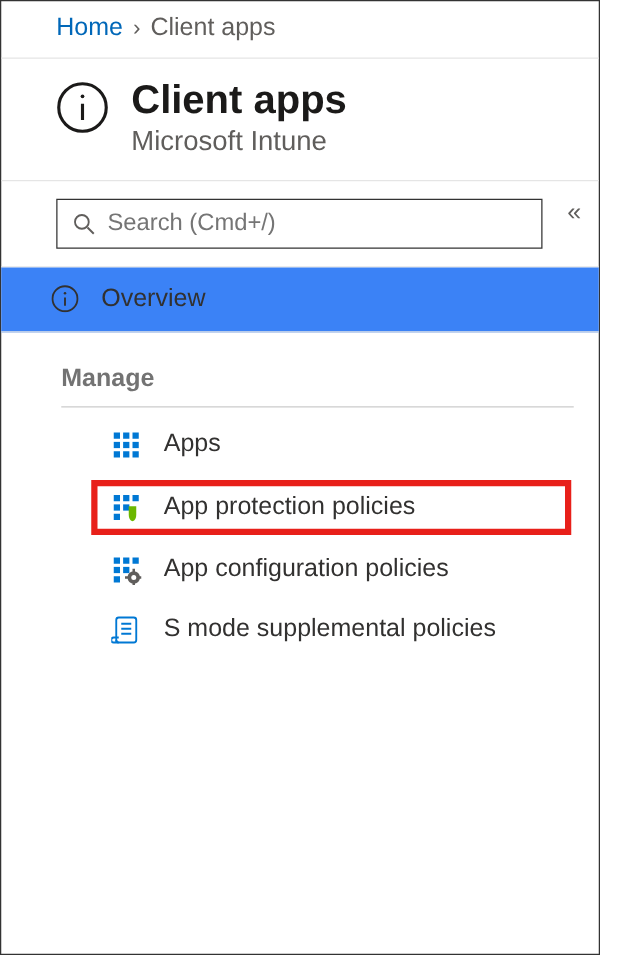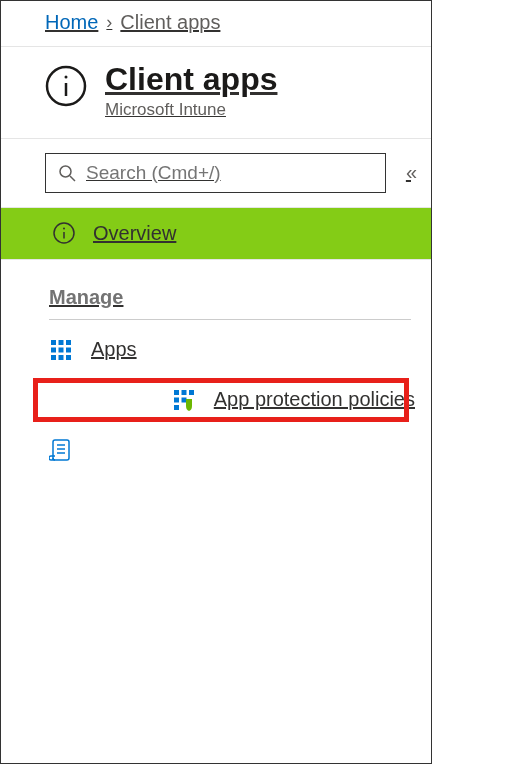--- a/index.html
+++ b/index.html
@@ -10,24 +10,23 @@
     body {
       font-family: 'Segoe UI', Tahoma, Geneva, Verdana, sans-serif;
       background: #ffffff;
       width: 515px;
       height: 764px;
       overflow: hidden;
       color: #323130;
     }
     .container {
       border: 1px solid #333;
-      width: 432px;
+      width: 480px;
       height: 764px;
       position: relative;
-      text-decoration: underline;
     }
     .breadcrumb {
       padding: 10px 16px 12px 44px;
       font-size: 20px;
       display: flex;
       align-items: center;
       gap: 8px;
       border-bottom: 1px solid #e5e5e5;
     }
     .breadcrumb-home {
@@ -54,27 +53,26 @@
       flex-shrink: 0;
       margin-top: 4px;
     }
     .header-title {
       font-size: 32px;
       font-weight: 700;
       line-height: 1.15;
       color: #1b1a19;
     }
     .header-sub {
-      font-size: 17px;
+      font-size: 22px;
       color: #605e5c;
       margin-top: 2px;
     }
     .search-row {
       display: flex;
-      align-items: center;
       padding: 14px 20px 14px 44px;
       gap: 20px;
       border-bottom: 1px solid #e5e5e5;
     }
     .search-box {
       flex: 1;
       display: flex;
       align-items: center;
       border: 1px solid #333;
       height: 40px;
@@ -95,25 +93,25 @@
       background: transparent;
       font-family: inherit;
     }
     .collapse-icon {
       font-size: 20px;
       color: #605e5c;
       letter-spacing: -6px;
       cursor: pointer;
     }
     .overview-row {
-      background: #84cc16;
+      background: #3b82f6;
       display: flex;
       align-items: center;
       gap: 18px;
-      padding: 14px 16px 14px 52px;
+      padding: 14px 16px 14px 40px;
       font-size: 20px;
       border-bottom: 1px solid #e5e5e5;
     }
     .overview-icon {
       width: 22px;
       height: 22px;
     }
     .section-title {
       padding: 26px 16px 10px 48px;
       font-size: 20px;
@@ -126,39 +124,39 @@
       border-top: 1px solid #ccc;
     }
     .menu-item {
       display: flex;
       align-items: center;
       gap: 18px;
       padding: 12px 16px 12px 48px;
       font-size: 20px;
       cursor: pointer;
       position: relative;
+      margin-left: 40px;
     }
     .menu-icon {
       width: 24px;
       height: 24px;
       flex-shrink: 0;
     }
     .highlight-box {
       position: absolute;
       border: 5px solid #e8201a;
       left: 32px;
       right: 22px;
       top: 2px;
       bottom: 2px;
       pointer-events: none;
     }
     .selected {
       margin-top: 2px;
       margin-bottom: 2px;
-      justify-content: flex-end;
     }
   </style>
 </head>
 <body>
 
 <div class="container">
   <div class="breadcrumb">
     <span class="breadcrumb-home">Home</span>
     <span class="breadcrumb-sep">›</span>
     <span class="breadcrumb-current">Client apps</span>
@@ -231,28 +229,48 @@
         <rect x="17" y="2" width="5" height="5" fill="#0078d4"></rect>
         <rect x="2" y="9.5" width="5" height="5" fill="#0078d4"></rect>
         <rect x="9.5" y="9.5" width="5" height="5" fill="#0078d4"></rect>
         <rect x="2" y="17" width="5" height="5" fill="#0078d4"></rect>
         <path d="M14 11 L20 11 L20 18 Q20 22 17 23 Q14 22 14 18 Z" fill="#6bb700"></path>
       </svg>
     </span>
     <span>App protection policies</span>
   </div>
 
+  <div class="menu-item">
+    <span class="menu-icon">
+      <svg viewBox="0 0 24 24">
+        <rect x="2" y="2" width="5" height="5" fill="#0078d4"></rect>
+        <rect x="9.5" y="2" width="5" height="5" fill="#0078d4"></rect>
+        <rect x="17" y="2" width="5" height="5" fill="#0078d4"></rect>
+        <rect x="2" y="9.5" width="5" height="5" fill="#0078d4"></rect>
+        <rect x="9.5" y="9.5" width="5" height="5" fill="#0078d4"></rect>
+        <rect x="2" y="17" width="5" height="5" fill="#0078d4"></rect>
+        <circle cx="18" cy="18" r="5" fill="#605e5c"></circle>
+        <circle cx="18" cy="18" r="2" fill="#fff"></circle>
+        <rect x="17" y="11" width="2" height="3" fill="#605e5c"></rect>
+        <rect x="17" y="22" width="2" height="3" fill="#605e5c"></rect>
+        <rect x="11" y="17" width="3" height="2" fill="#605e5c"></rect>
+        <rect x="22" y="17" width="3" height="2" fill="#605e5c"></rect>
+      </svg>
+    </span>
+    <span>App configuration policies</span>
+  </div>
 
 
 
   <div class="menu-item">
     <span class="menu-icon">
       <svg viewBox="0 0 24 24">
         <rect x="4" y="2" width="16" height="20" rx="2" fill="none" stroke="#0078d4" stroke-width="1.5"></rect>
         <path d="M4 20 Q4 22 6 22 L2 22 Q0 22 0 20 Q0 18 2 18 L6 18" fill="none" stroke="#0078d4" stroke-width="1.5"></path>
         <line x1="8" y1="7" x2="16" y2="7" stroke="#0078d4" stroke-width="1.5"></line>
         <line x1="8" y1="11" x2="16" y2="11" stroke="#0078d4" stroke-width="1.5"></line>
         <line x1="8" y1="15" x2="16" y2="15" stroke="#0078d4" stroke-width="1.5"></line>
       </svg>
     </span>
+    <span>S mode supplemental policies</span>
   </div>
 
 </div>
 
 </body></html>

